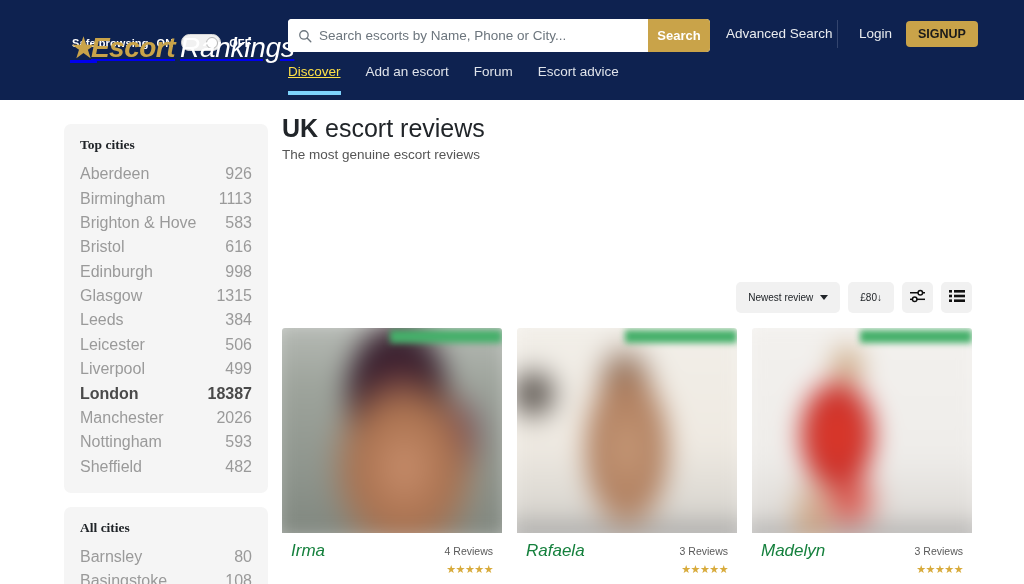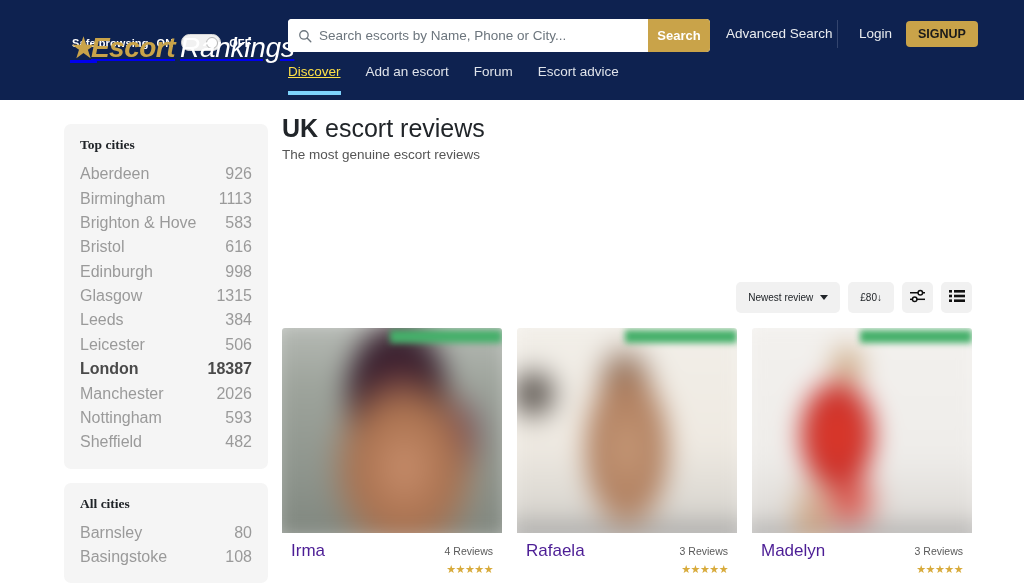--- a/index.html
+++ b/index.html
@@ -182,21 +182,21 @@
     overflow: hidden;
   }
   .blurimg { position:absolute; inset:0; filter: blur(11px); transform: scale(1.12); }
   .badge-green {
     position: absolute; right: 0; top: 2px;
     width: 112px; height: 13px;
     background: #45b06a; filter: blur(3px);
   }
   .rcard-body { padding: 8px 9px 0 9px; }
   .rc-head { display: flex; justify-content: space-between; align-items: flex-start; }
-  .rc-name { font-size: 17px; color: #4c1d95; font-weight: normal; cursor: pointer; }
+  .rc-name { font-size: 17px; color: #15803d; font-weight: normal; cursor: pointer; font-style: italic; }
   .rc-rating { text-align: right; }
   .rc-reviews { font-size: 10.5px; color: #5a5a5a; line-height: 1.1; }
   .stars { color: #d8ab3c; font-size: 11px; letter-spacing: -0.5px; line-height: 1.1; }
 </style>
 </head>
 <body>
 
 <div class="navbar">
 
   <div class="safe-browsing">
@@ -271,20 +271,24 @@
           <span>Glasgow</span>
           <span class="cnum">1315</span>
         </div>
         <div class="city-row">
           <span>Leeds</span>
           <span class="cnum">384</span>
         </div>
         <div class="city-row">
           <span>Leicester</span>
           <span class="cnum">506</span>
+        </div>
+        <div class="city-row">
+          <span>Liverpool</span>
+          <span class="cnum">499</span>
         </div>
         <div class="city-row highlight">
           <span>London</span>
           <span class="cnum">18387</span>
         </div>
         <div class="city-row">
           <span>Manchester</span>
           <span class="cnum">2026</span>
         </div>
         <div class="city-row">

